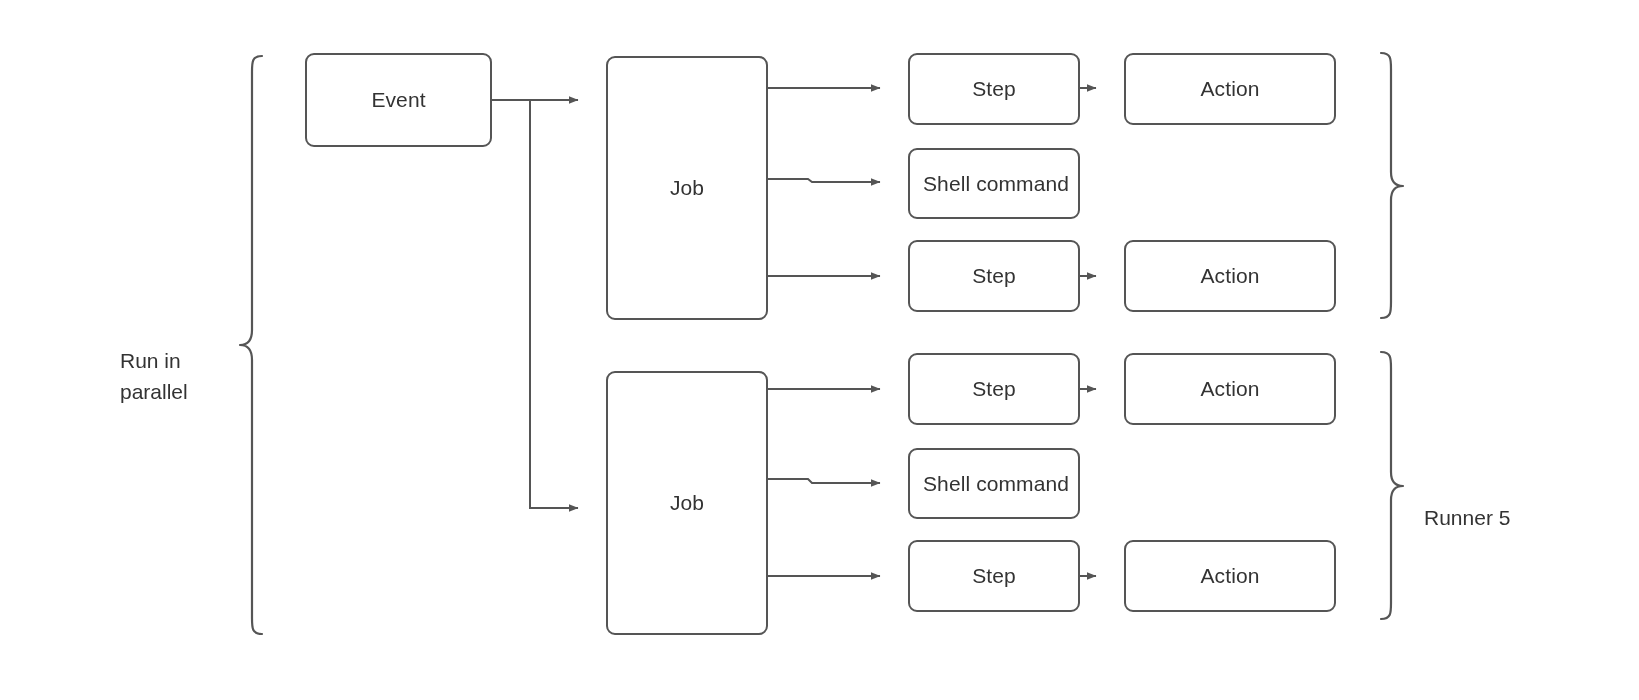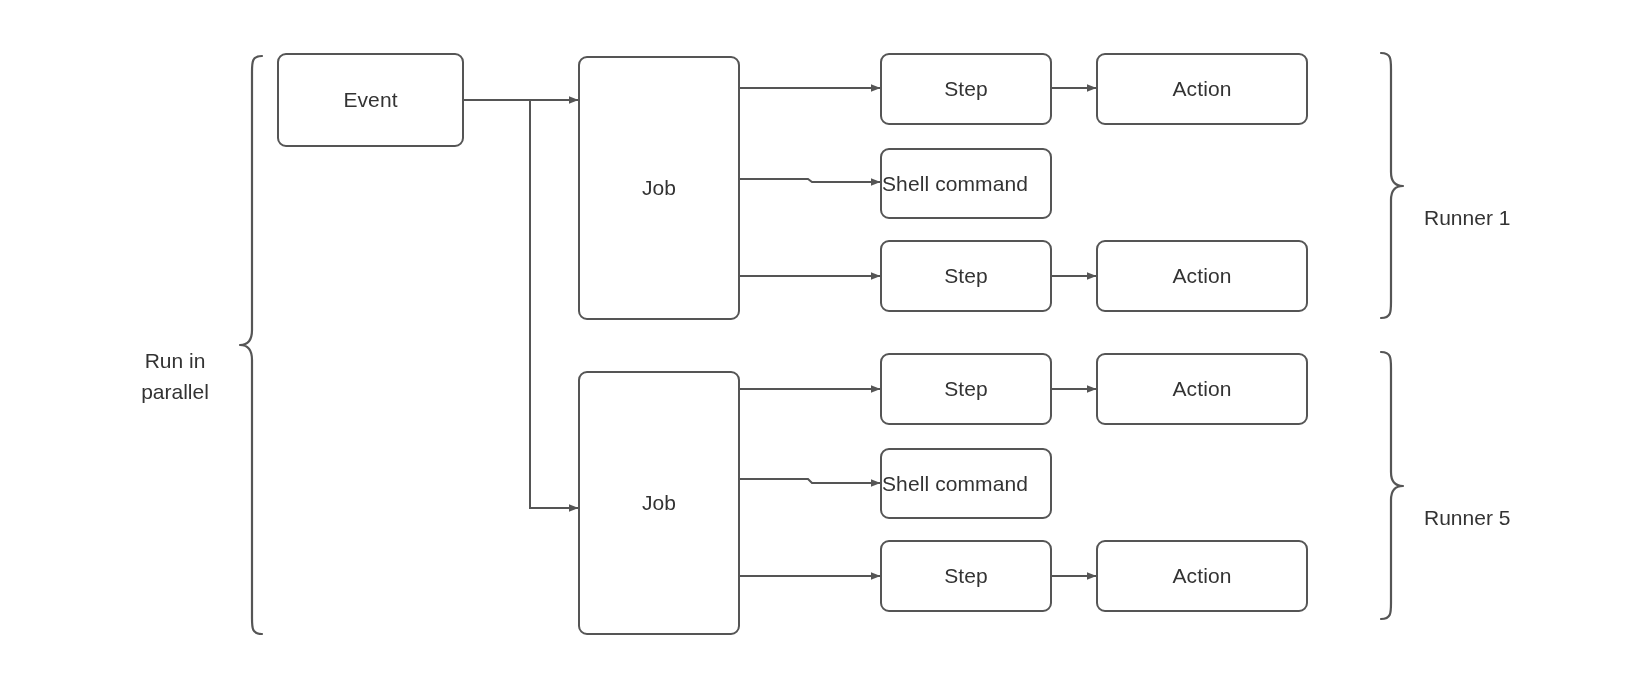--- a/index.html
+++ b/index.html
@@ -22,45 +22,46 @@
     border: 2px solid #555555;
     border-radius: 9px;
     background: #ffffff;
     color: #333333;
     display: flex;
     align-items: center;
     justify-content: center;
     font-size: 21px;
     line-height: 1.2;
     letter-spacing: 0.1px;
+    margin-left: 28px;
   }
   .node.align-left {
     justify-content: flex-start;
-    padding-left: 0;
+    padding-left: 13px;
   }
   .edge-layer {
     position: absolute;
     left: 0;
     top: 0;
     width: 1639px;
     height: 700px;
     pointer-events: none;
   }
   .brace-label {
     position: absolute;
     color: #333333;
     font-size: 21px;
     line-height: 1.45;
     white-space: pre-line;
   }
   .brace-label.right-side {
     text-align: left;
   }
   .brace-label.left-side {
-    text-align: center;
+    text-align: left;
   }
 </style>
 </head>
 <body>
 
 <div id="canvas">
 
   <svg class="edge-layer" viewBox="0 0 1639 700" width="1639" height="700" xmlns="http://www.w3.org/2000/svg">
     <defs>
       <marker id="arrowhead" markerWidth="10" markerHeight="8" refX="9.5" refY="4" orient="auto" markerUnits="userSpaceOnUse">
@@ -191,21 +192,18 @@
 
   <div class="node" style="left:1096px; top:540px; width:212px; height:72px;">
     <span>Action</span>
   </div>
 
   <div class="brace-label left-side" style="left:120px; top:316px; width:110px;">
     <span>Run in
 parallel</span>
   </div>
 
-  <div class="brace-label right-side" style="left:1424px; top:173px; width:170px;">
-    <span>Runner 1</span>
-  </div>
 
   <div class="brace-label right-side" style="left:1424px; top:473px; width:170px;">
     <span>Runner 5</span>
   </div>
 
 </div>
 
 </body></html>

